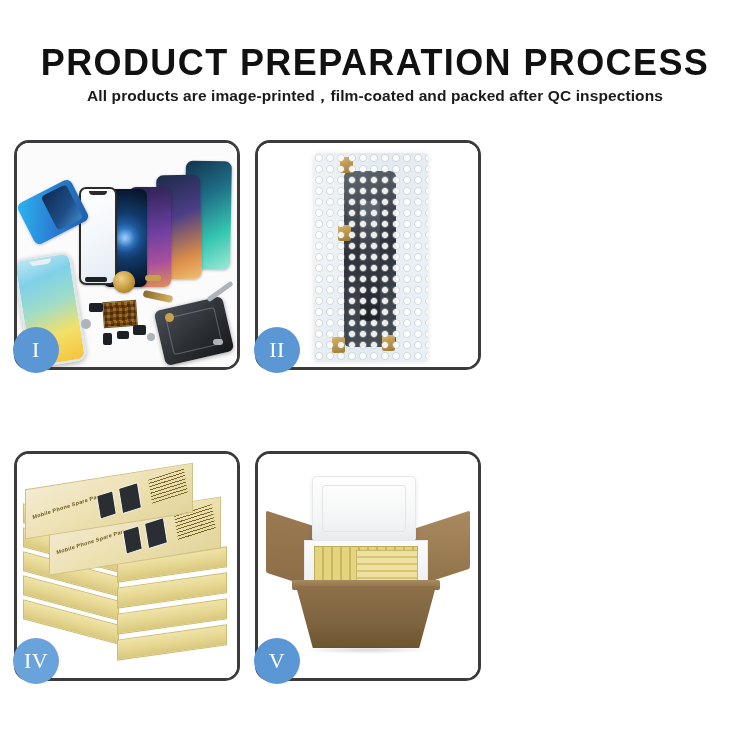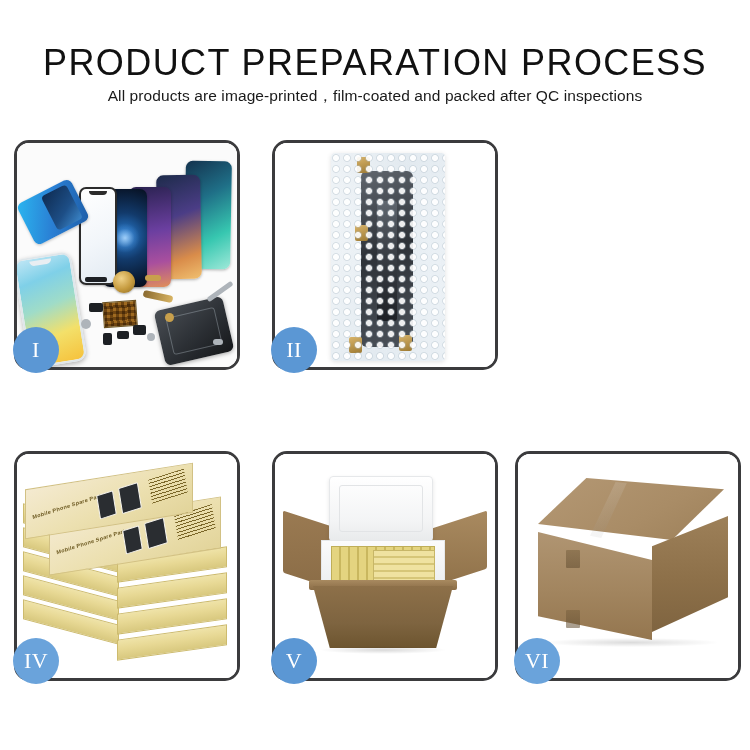--- a/index.html
+++ b/index.html
@@ -20,32 +20,32 @@
   }
 
   
   .header { position: absolute; top: 0; left: 0; width: 750px; }
 
   .title {
     position: absolute;
     top: 42px; left: 0; width: 750px;
     text-align: center;
     font-size: 36px;
-    font-weight: 400;
+    font-weight: 700;
     letter-spacing: 1.4px;
     color: #111111;
     white-space: nowrap;
   }
 
   .subtitle {
     position: absolute;
     top: 86px; left: 0; width: 750px;
     text-align: center;
     font-size: 15.5px;
-    font-weight: 400;
+    font-weight: 700;
     letter-spacing: 0.1px;
     color: #1a1a1a;
     white-space: nowrap;
   }
 
   
   .grid {
     position: absolute;
     top: 140px;
     left: 14px;
@@ -64,21 +64,21 @@
   }
   .panel .clip {
     position: absolute;
     inset: 0;
     border-radius: 12px;
     overflow: hidden;
     background: #fdfdfd;
   }
 
   .c0 { left: 0px;   }
-  .c1 { left: 258px; border-radius: 15px; }
+  .c1 { left: 241px; border-radius: 15px; }
   .c2 { left: 501px; }
   .r0 { top: 0px;    }
   .r1 { top: 311px;  }
 
   
   .badge {
     position: absolute;
     left: -4px;
     bottom: -6px;
     width: 46px;
@@ -508,29 +508,15 @@
           <div class="p5-inner-boxes"></div>
           <div class="p5-inner-boxes2"></div>
           <div class="p5-rim"></div>
           <div class="p5-front"></div>
           <div class="p5-shadow"></div>
         </div>
       </div>
       <div class="badge">V</div>
     </div>
 
-    <div class="panel r1 c2">
-      <div class="clip">
-        <div class="p6-bg">
-          <div class="p6-top"></div>
-          <div class="p6-left"></div>
-          <div class="p6-right"></div>
-          <div class="p6-seam"></div>
-          <div class="p6-tape" style="left:48px;top:96px;"></div>
-          <div class="p6-tape" style="left:48px;top:156px;"></div>
-          <div class="p6-shadow"></div>
-        </div>
-      </div>
-      <div class="badge soft">VI</div>
-    </div>
 
   </div>
 </div>
 
 </body></html>

